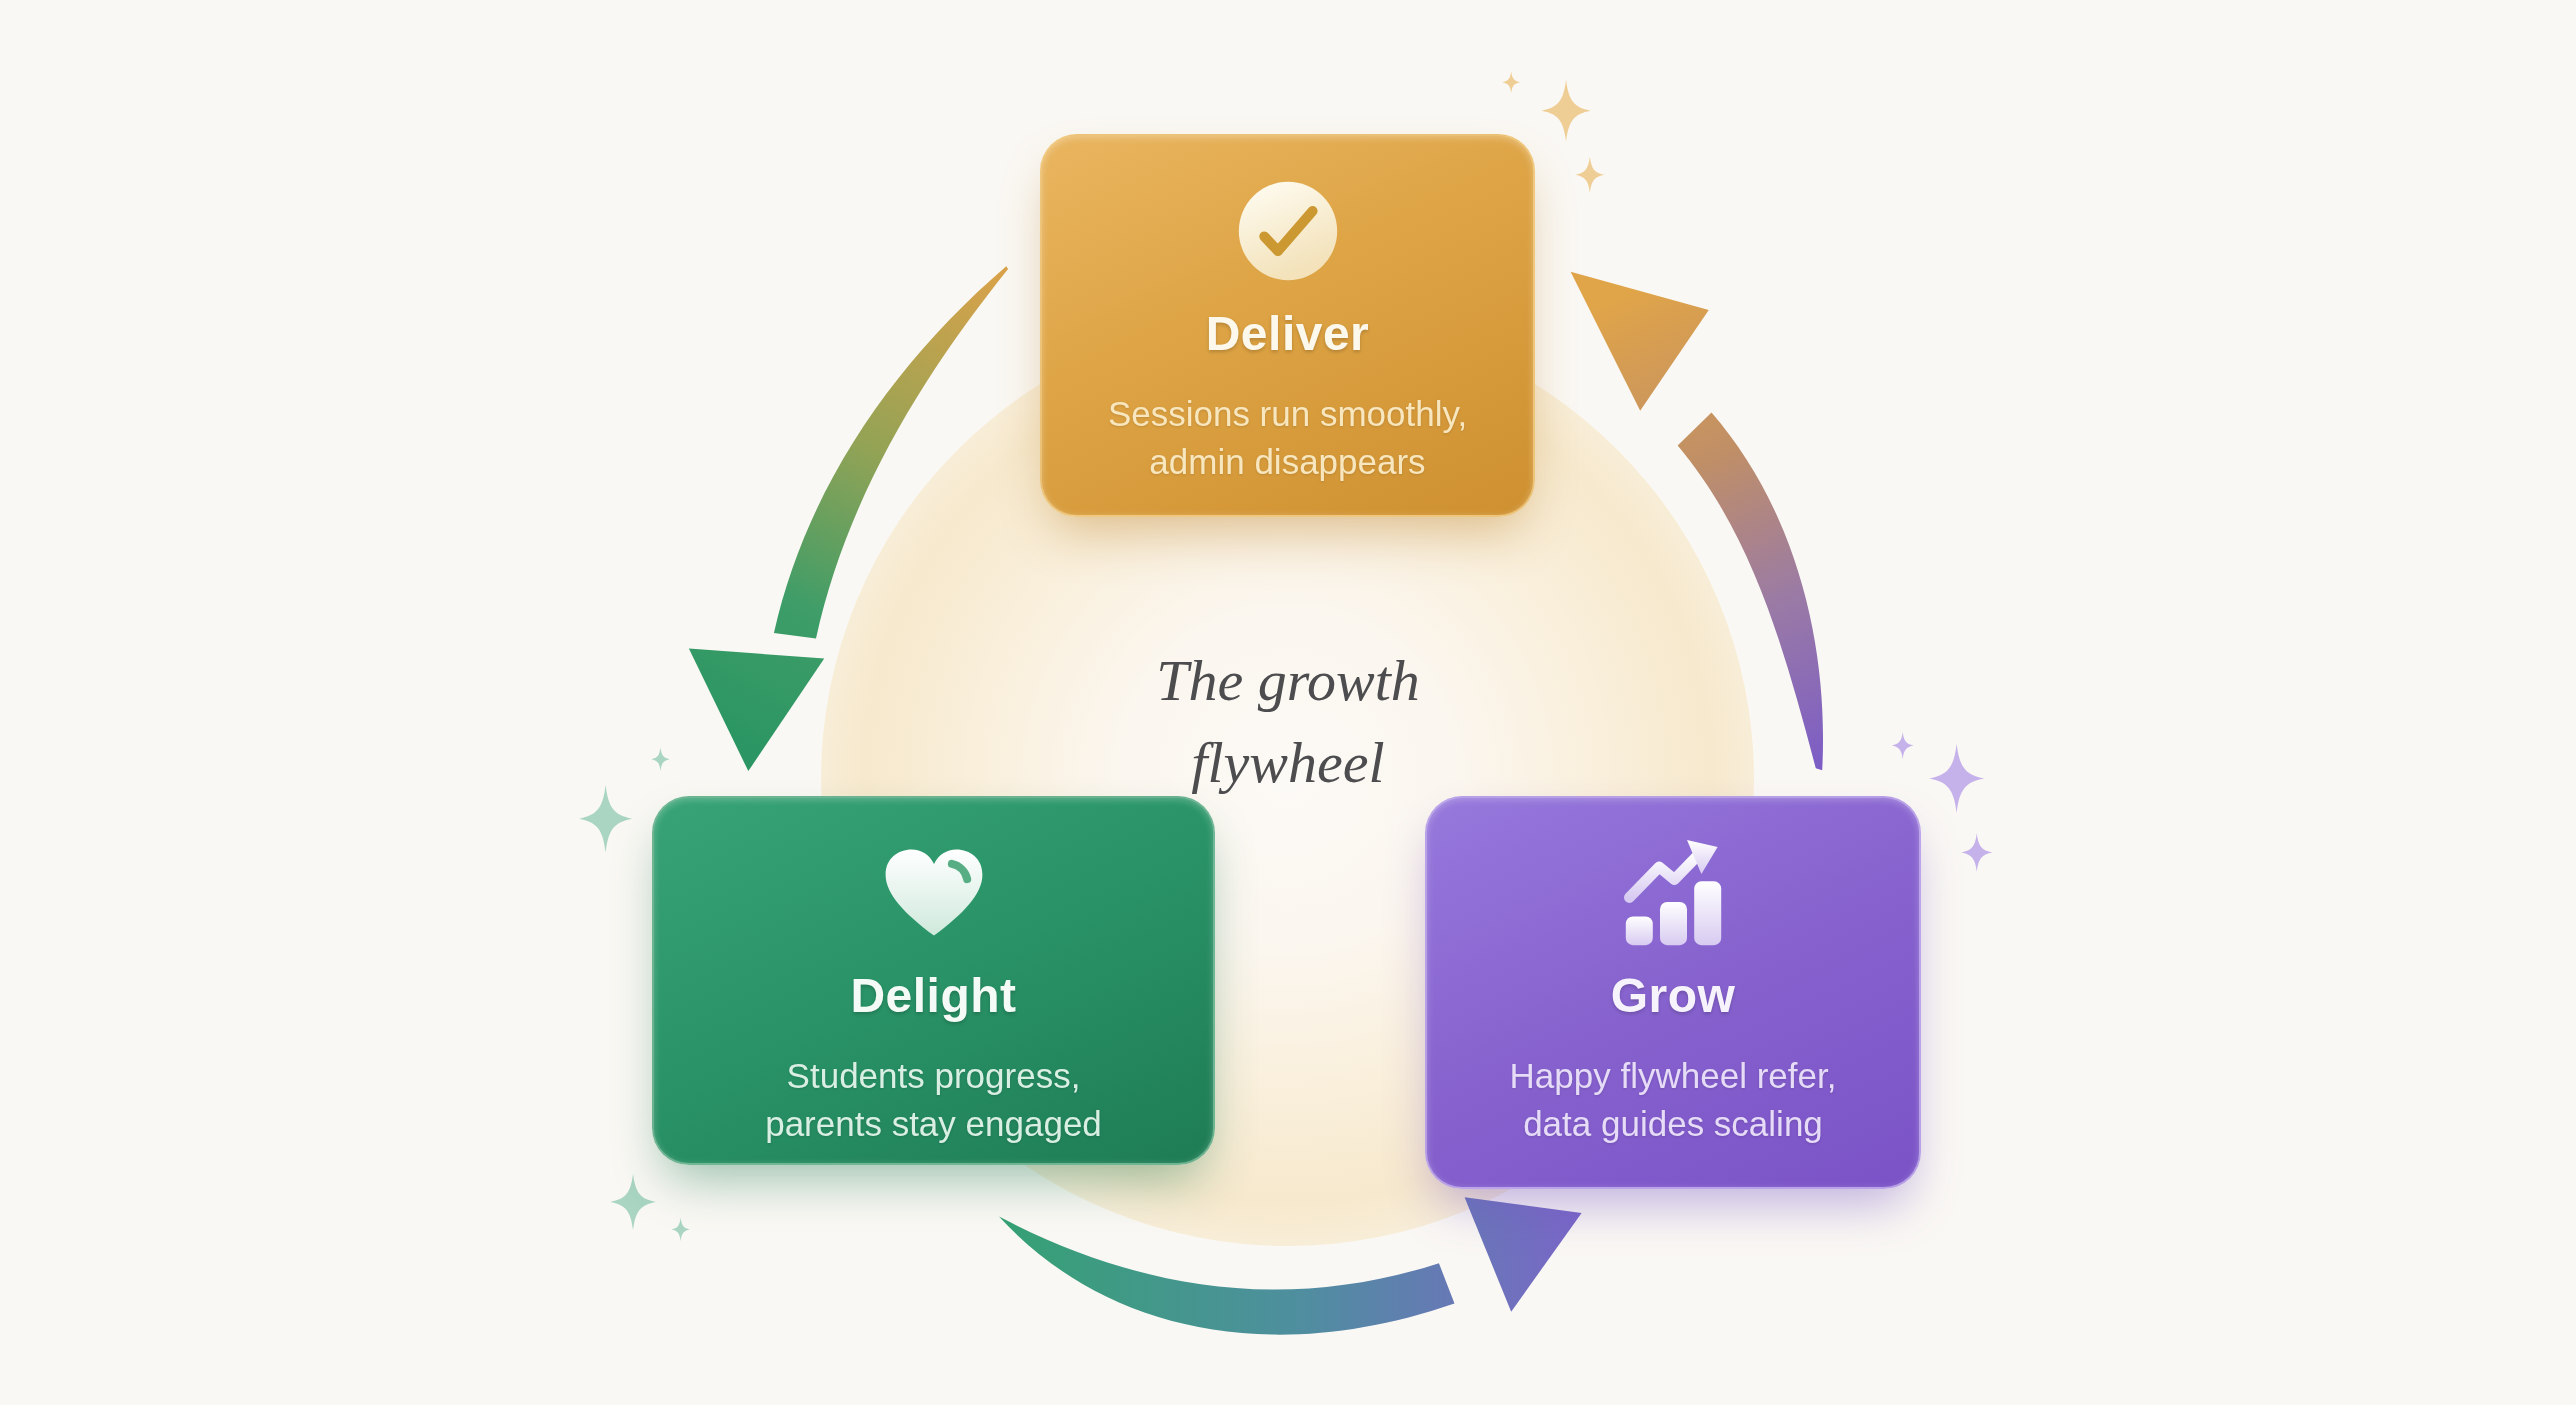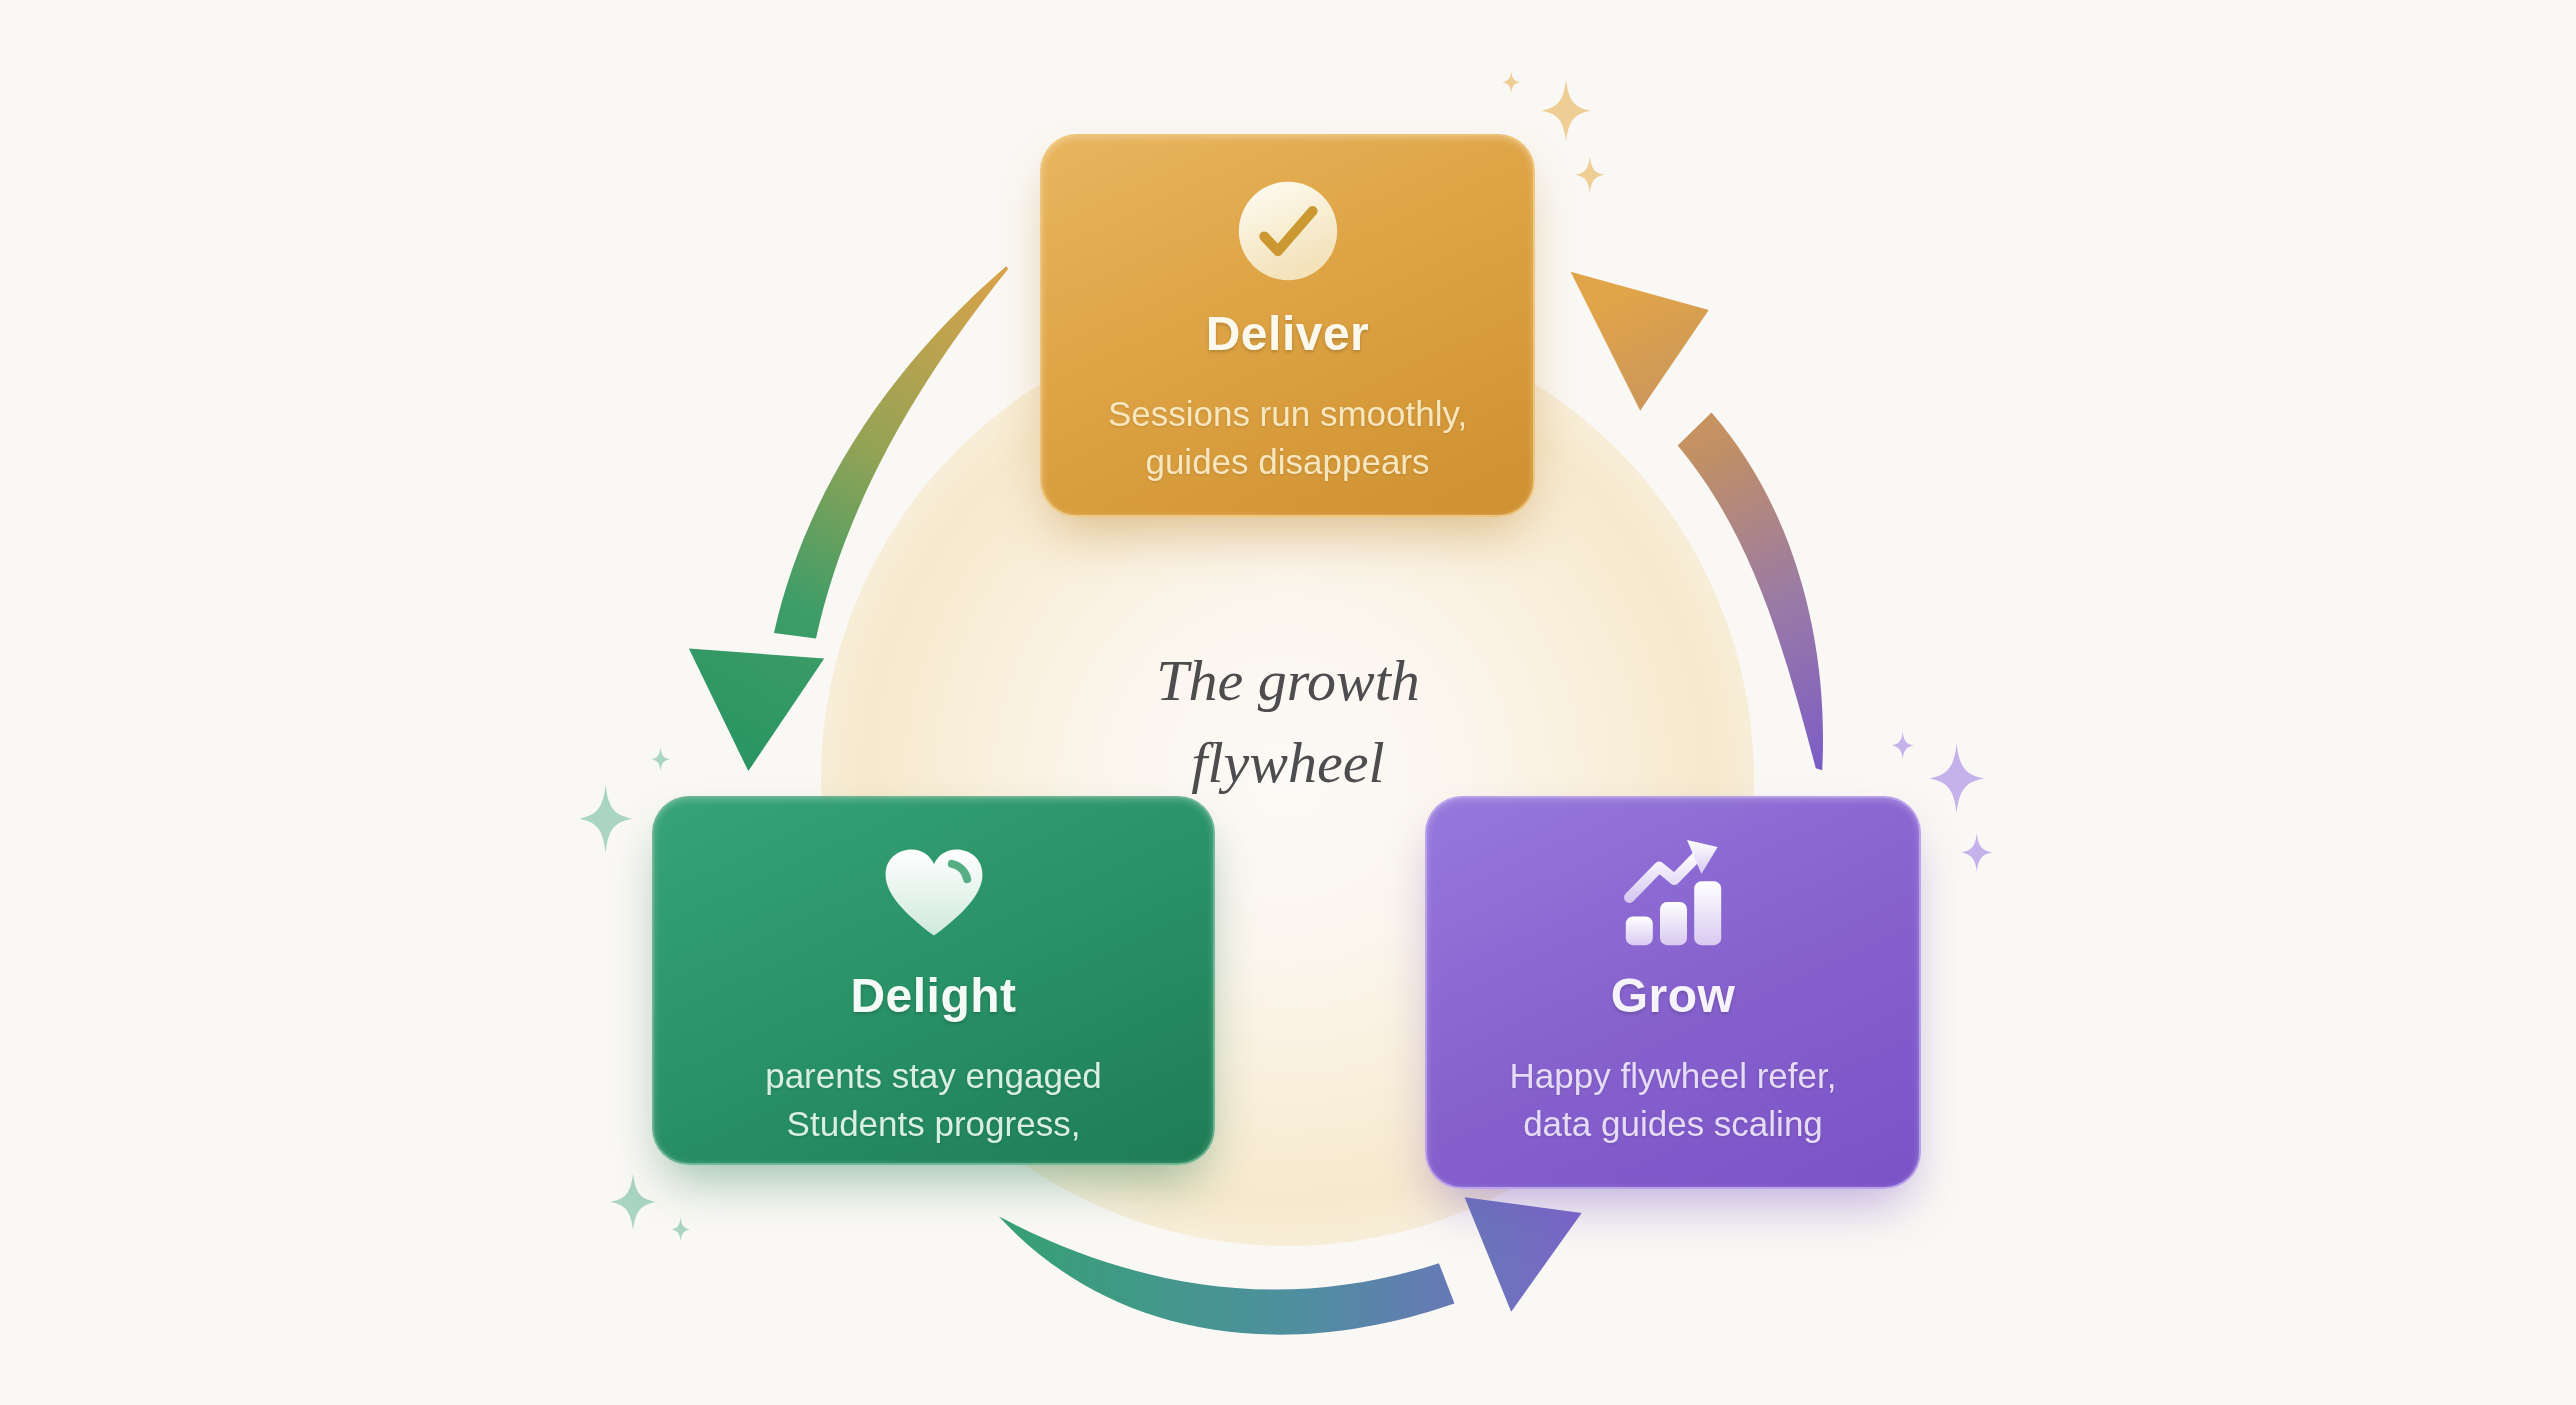--- a/index.html
+++ b/index.html
@@ -152,41 +152,41 @@
             <stop offset="1" stop-color="#F3E2BA"></stop>
           </linearGradient>
         </defs>
         <circle cx="56" cy="56" r="54" fill="url(#circGrad)"></circle>
         <path d="M 30 62 L 45 78 L 83 34" fill="none" stroke="#CC9831" stroke-width="11" stroke-linecap="round" stroke-linejoin="round"></path>
       </svg>
     </div>
     <div class="card-title">Deliver</div>
     <div class="card-sub">
       <div>Sessions run smoothly,</div>
-      <div>guides disappears</div>
+      <div>admin disappears</div>
     </div>
   </div>
 
   <div class="card card-delight">
     <div class="icon-wrap">
       <svg width="108" height="95" viewBox="0 0 120 106">
         <defs>
           <linearGradient id="heartGrad" x1="0" y1="0" x2="0" y2="1">
             <stop offset="0" stop-color="#FFFFFF"></stop>
             <stop offset="1" stop-color="#CFE9DC"></stop>
           </linearGradient>
         </defs>
         <path d="M 60 100 C 28 76, 6 54, 6 32 C 6 14, 20 4, 35 4 C 46 4, 55 10, 60 20 C 65 10, 74 4, 85 4 C 100 4, 114 14, 114 32 C 114 54, 92 76, 60 100 Z" fill="url(#heartGrad)"></path>
         <path d="M 80 20 A 22 22 0 0 1 97 37" fill="none" stroke="#57AE85" stroke-width="9" stroke-linecap="round"></path>
       </svg>
     </div>
     <div class="card-title">Delight</div>
     <div class="card-sub">
+      <div>Students progress,</div>
       <div>parents stay engaged</div>
-      <div>Students progress,</div>
     </div>
   </div>
 
   <div class="card card-grow">
     <div class="icon-wrap">
       <svg width="99" height="110" viewBox="0 0 110 122">
         <defs>
           <linearGradient id="growGrad" x1="0" y1="0" x2="0" y2="1">
             <stop offset="0" stop-color="#FFFFFF"></stop>
             <stop offset="1" stop-color="#D8CBF1"></stop>

